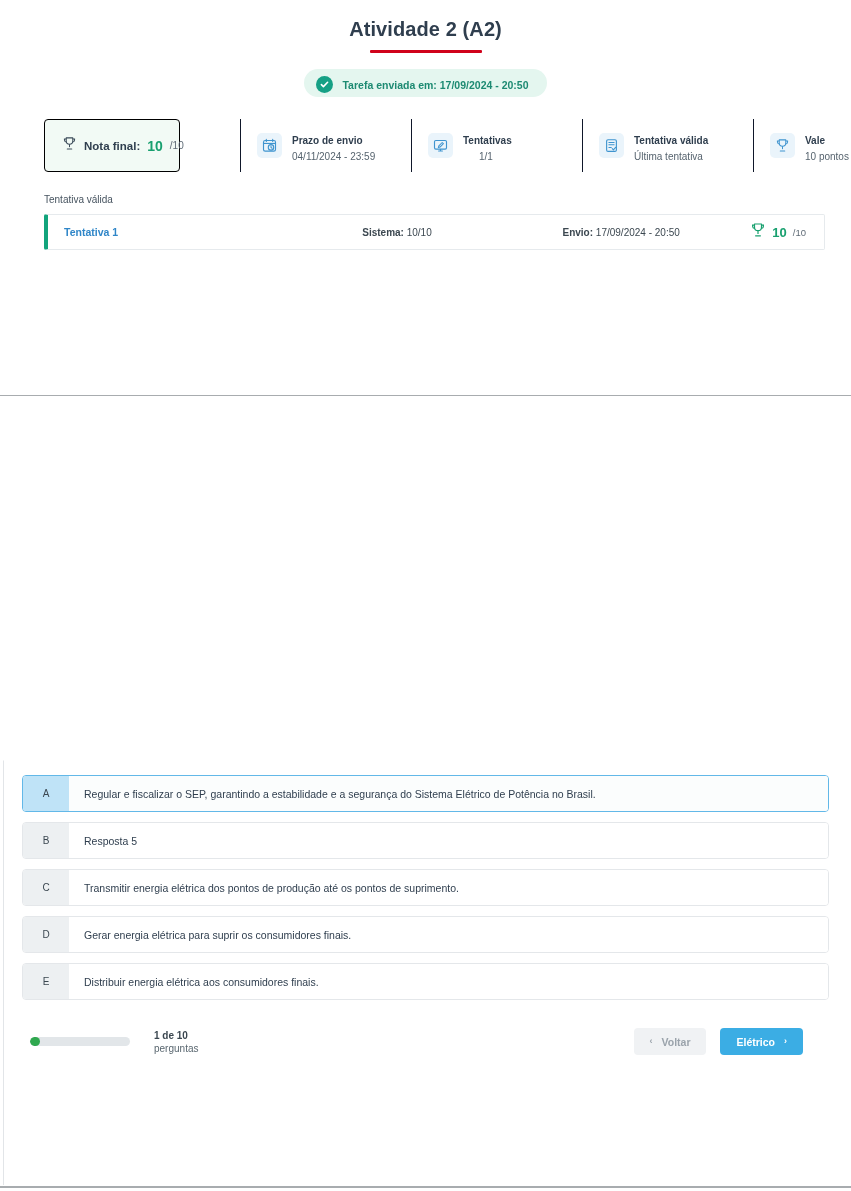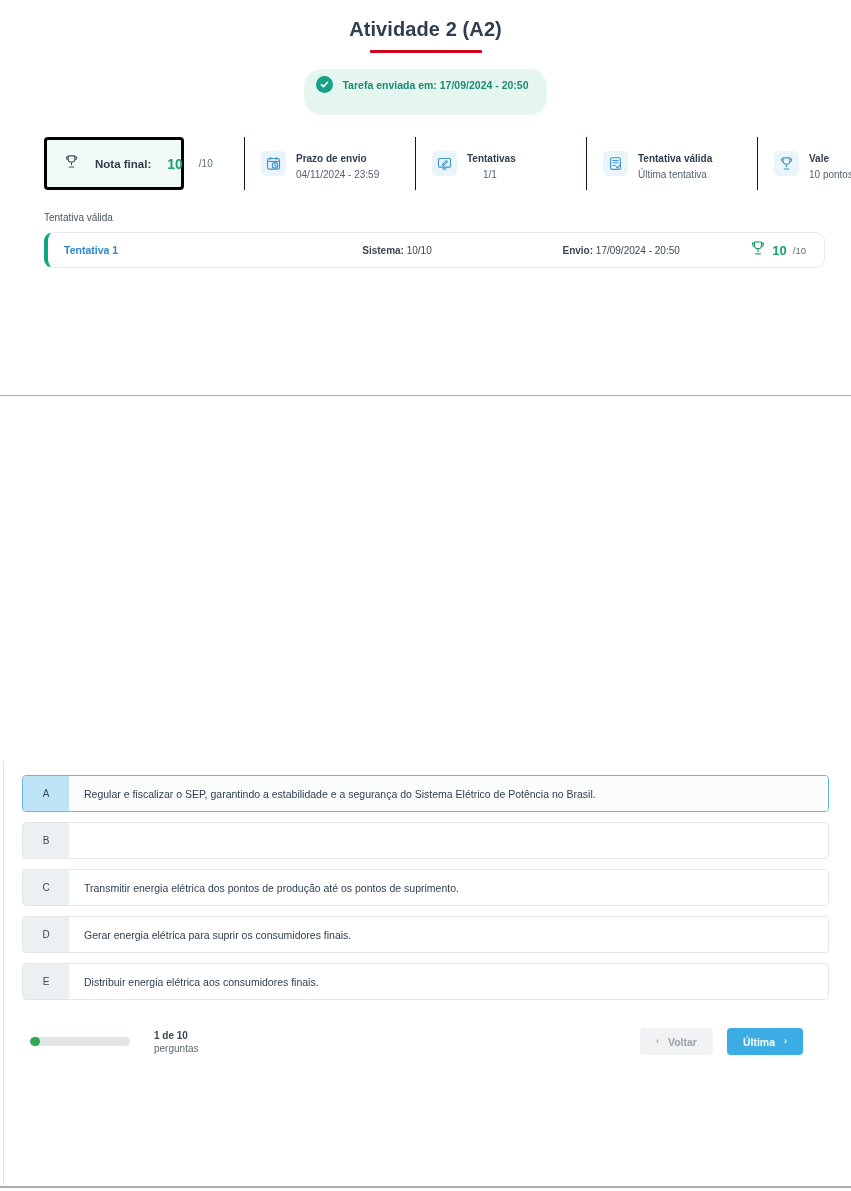--- a/index.html
+++ b/index.html
@@ -41,21 +41,21 @@
     display: flex;
     justify-content: center;
     margin-top: 16px;
   }
   .status-pill {
     display: inline-flex;
     align-items: center;
     gap: 9px;
     background: #e4f6ef;
     border-radius: 18px;
-    padding: 7px 18px 22px 12px;
+    padding: 7px 18px 4px 12px;
   }
   .check-circle {
     width: 17px;
     height: 17px;
     border-radius: 50%;
     background: #16a085;
     display: inline-flex;
     align-items: center;
     justify-content: center;
     flex: none;
@@ -84,22 +84,22 @@
     border-left: 1px solid #0f172a;
     width: 154px;
     flex: none;
     box-sizing: content-box;
   }
   .stat:first-child { border-left: none; padding-left: 0; }
 
   .grade-card {
     display: flex;
     align-items: center;
-    gap: 16px;
-    border: 3px solid #000000;
+    gap: 7px;
+    border: 1px solid #000000;
     background: #f2faf5;
     border-radius: 4px;
     padding: 11px 17px;
     width: 100px;
     flex: none;
   }
   .grade-label {
     font-size: 11.5px;
     font-weight: bold;
     color: #2f3e4e;
@@ -146,21 +146,21 @@
     font-size: 10px;
     color: #46535f;
     margin-bottom: 9px;
   }
   .attempt-row {
     display: flex;
     align-items: center;
     background: #ffffff;
     border: 1px solid #e6eaed;
     border-left: 4px solid #12a47c;
-    border-radius: 9px;
+    border-radius: 2px;
     height: 36px;
     padding: 0 18px 0 16px;
     box-sizing: border-box;
   }
   .attempt-name {
     font-size: 10.5px;
     font-weight: bold;
     color: #2f86c8;
     width: 238px;
     flex: none;
@@ -465,20 +465,21 @@
   <div class="quiz-inner">
 
 
     <div class="option selected">
       <span class="option-letter">A</span>
       <span class="option-text">Regular e fiscalizar o SEP, garantindo a estabilidade e a segurança do Sistema Elétrico de Potência no Brasil.</span>
     </div>
 
     <div class="option">
       <span class="option-letter">B</span>
+      <span class="option-text">Resposta 5</span>
     </div>
 
     <div class="option">
       <span class="option-letter">C</span>
       <span class="option-text">Transmitir energia elétrica dos pontos de produção até os pontos de suprimento.</span>
     </div>
 
     <div class="option">
       <span class="option-letter">D</span>
       <span class="option-text">Gerar energia elétrica para suprir os consumidores finais.</span>
@@ -496,21 +497,21 @@
       <div class="progress-label">
         <b>1 de 10</b>
         <span class="sub" style="display:block;">perguntas</span>
       </div>
       <div class="footer-spacer"></div>
       <button class="btn btn-back">
         <span class="chev">‹</span>
         <span>Voltar</span>
       </button>
       <button class="btn btn-next">
-        <span>Última</span>
+        <span>Elétrico</span>
         <span class="chev">›</span>
       </button>
     </div>
 
   </div>
 </div>
 
 <div class="page-bottom-rule"></div>
 
 </body></html>

